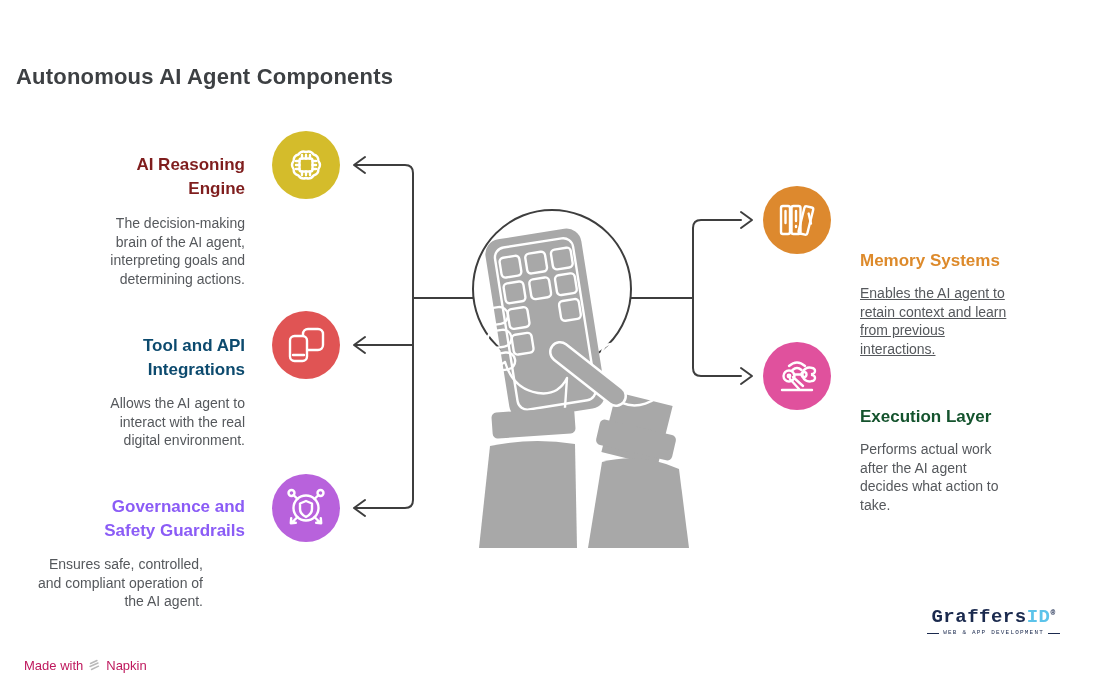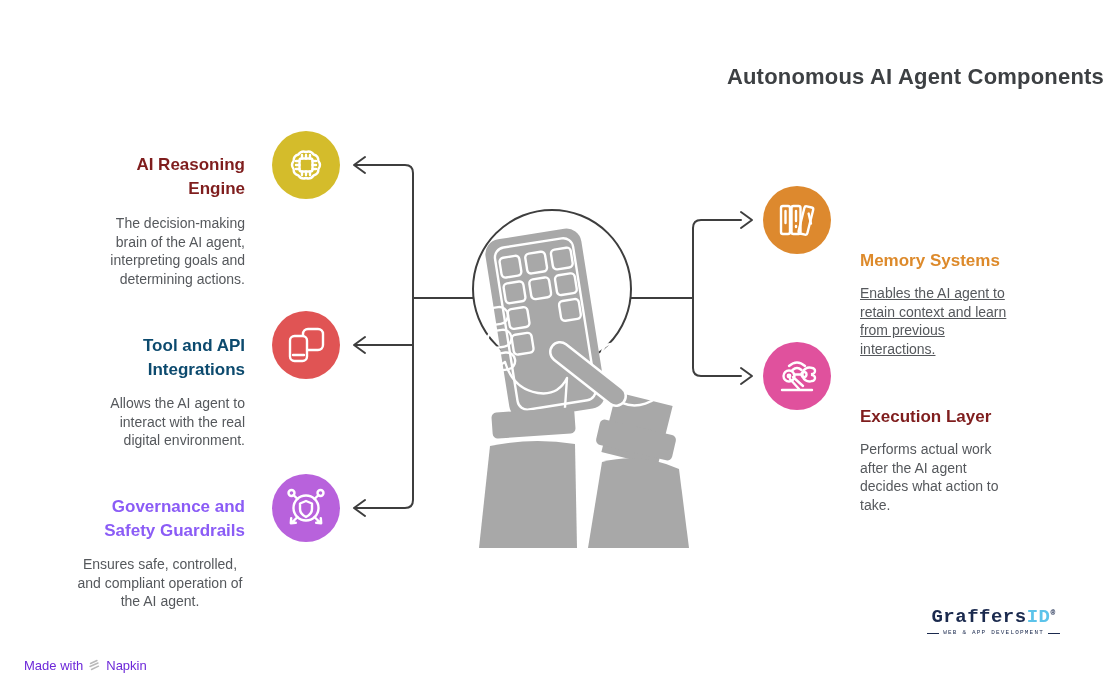--- a/index.html
+++ b/index.html
@@ -1,32 +1,32 @@
 <!DOCTYPE html>
 <html><head>
 <meta charset="utf-8">
 <style>
   html,body{margin:0;padding:0;}
   body{width:1104px;height:695px;position:relative;background:#ffffff;overflow:hidden;
        font-family:"Liberation Sans",sans-serif;}
   .abs{position:absolute;}
-  .title{left:9px;right:0;top:64px;text-align:right;font-size:22px;font-weight:bold;
+  .title{left:16px;right:0;top:64px;text-align:left;font-size:22px;font-weight:bold;
          color:#3d4043;letter-spacing:.2px;}
   .item-heading{font-size:17px;font-weight:bold;line-height:24px;}
   .item-desc{font-size:14px;line-height:18.5px;color:#55585c;}
   .left-col{text-align:right;}
   .right-col{text-align:left;margin-top:41px;}
   .icon-circle{width:68px;height:68px;border-radius:50%;display:flex;
                align-items:center;justify-content:center;}
   .icon-circle svg{display:block;}
   svg .wline{stroke:#ffffff;stroke-width:2.4;fill:none;stroke-linecap:round;stroke-linejoin:round;}
   #connectors{left:0;top:0;}
   #connectors path{stroke:currentColor;stroke-width:2;fill:none;stroke-linecap:round;stroke-linejoin:round;}
   .footer-made{left:24px;top:658px;display:flex;align-items:center;gap:5px;
-               font-size:13px;color:#6d28d9;}
+               font-size:13px;color:#be185d;}
   .watermark{right:44px;top:608px;text-align:center;line-height:1;font-family:Liberation Mono, monospace;}
   .wm-brand{font-size:19px;font-weight:bold;letter-spacing:.5px;color:#1b2a4e;}
   .wm-brand .id{color:#5cc3ea;}
   .wm-brand sup{font-size:8px;}
   .wm-tagline{margin-top:3px;font-size:6px;letter-spacing:1.2px;color:#1b2a4e;
               display:flex;align-items:center;gap:4px;justify-content:center;}
   .wm-tagline:before,.wm-tagline:after{content:"";display:inline-block;width:12px;height:0;
               border-top:1px solid #1b2a4e;}
 </style>
 </head>
@@ -124,21 +124,21 @@
     <circle class="wline" cx="0" cy="0" r="12.5"></circle>
     <path class="wline" d="M0 -7 L6 -4.5 V1 C6 5.5 3 7.5 0 9 C-3 7.5 -6 5.5 -6 1 V-4.5 Z"></path>
     <path class="wline" d="M-8.5 -9 L-12.5 -13 M8.5 -9 L12.5 -13"></path>
     <circle class="wline" cx="-14.5" cy="-15" r="3"></circle>
     <circle class="wline" cx="14.5" cy="-15" r="3"></circle>
     <path class="wline" d="M-8.5 9 L-14.5 15 M-14.8 10.2 L-15.2 15.2 L-10.2 14.8"></path>
     <path class="wline" d="M8.5 9 L14.5 15 M14.8 10.2 L15.2 15.2 L10.2 14.8"></path>
   </svg>
 </div>
 <div class="abs left-col item-heading" style="right: 859px; top: 495px; width: 170px; color: #8b5cf6;">Governance and Safety Guardrails</div>
-<div class="abs left-col item-desc" style="right:859px;top:555px;width:170px;text-align:center;">Ensures safe, controlled, and compliant operation of the AI agent.</div>
+<div class="abs left-col item-desc" style="right:901px;top:555px;width:170px;">Ensures safe, controlled, and compliant operation of the AI agent.</div>
 
 <div class="abs icon-circle" style="left: 763px; top: 186px; background-color: rgb(221, 137, 46);">
   <svg width="46" height="46" viewBox="-23 -23 46 46">
     <rect class="wline" x="-16" y="-14" width="9" height="28" rx="2"></rect>
     <path class="wline" d="M-11.5 -9 V3"></path>
     <rect class="wline" x="-5.5" y="-14" width="9" height="28" rx="2"></rect>
     <path class="wline" d="M-1 -9 V1 M-1 6 V7"></path>
     <rect class="wline" x="4.5" y="-13.5" width="9" height="28" rx="2" transform="rotate(14 9 0)"></rect>
     <path class="wline" d="M11.5 -6.5 L14 3.5" transform="rotate(1 9 0)"></path>
   </svg>
@@ -152,21 +152,21 @@
     <path class="wline" d="M-4.5 -6 Q0 -10 4.5 -6"></path>
     <path class="wline" d="M-15 14 H15"></path>
     <path class="wline" d="M-7 3 L2 13 M-4 1 L6 10" fill="none"></path>
     <circle class="wline" cx="-8" cy="0" r="5.5"></circle>
     <circle class="wline" cx="-8" cy="0" r="1.2"></circle>
     <path class="wline" d="M-3 -1.5 L5 -1.5"></path>
     <circle class="wline" cx="7" cy="-1.5" r="2.5"></circle>
     <path class="wline" d="M15 -8 A7 7 0 1 0 15 5 M15 -8 A3 3 0 1 1 15 -2 M15 -1 A3 3 0 1 1 15 5"></path>
   </svg>
 </div>
-<div class="abs right-col item-heading" style="left: 860px; top: 364px; width: 180px; color: #7f1d1d;">Execution Layer</div>
+<div class="abs right-col item-heading" style="left: 860px; top: 364px; width: 180px; color: #14532d;">Execution Layer</div>
 <div class="abs right-col item-desc" style="left:860px;top:399px;width:152px;">Performs actual work after the AI agent decides what action to take.</div>
 
 <div class="abs footer-made">
   <span>Made with</span>
   <svg width="13" height="13" viewBox="0 0 13 13">
     <path d="M2.5 4.5 L9 1.5 M2 7.5 L10 4 M3.5 10.5 L10.5 7.2" stroke="#b9b9b9" stroke-width="1.4" stroke-linecap="round" fill="none"></path>
   </svg>
   <span>Napkin</span>
 </div>
 

